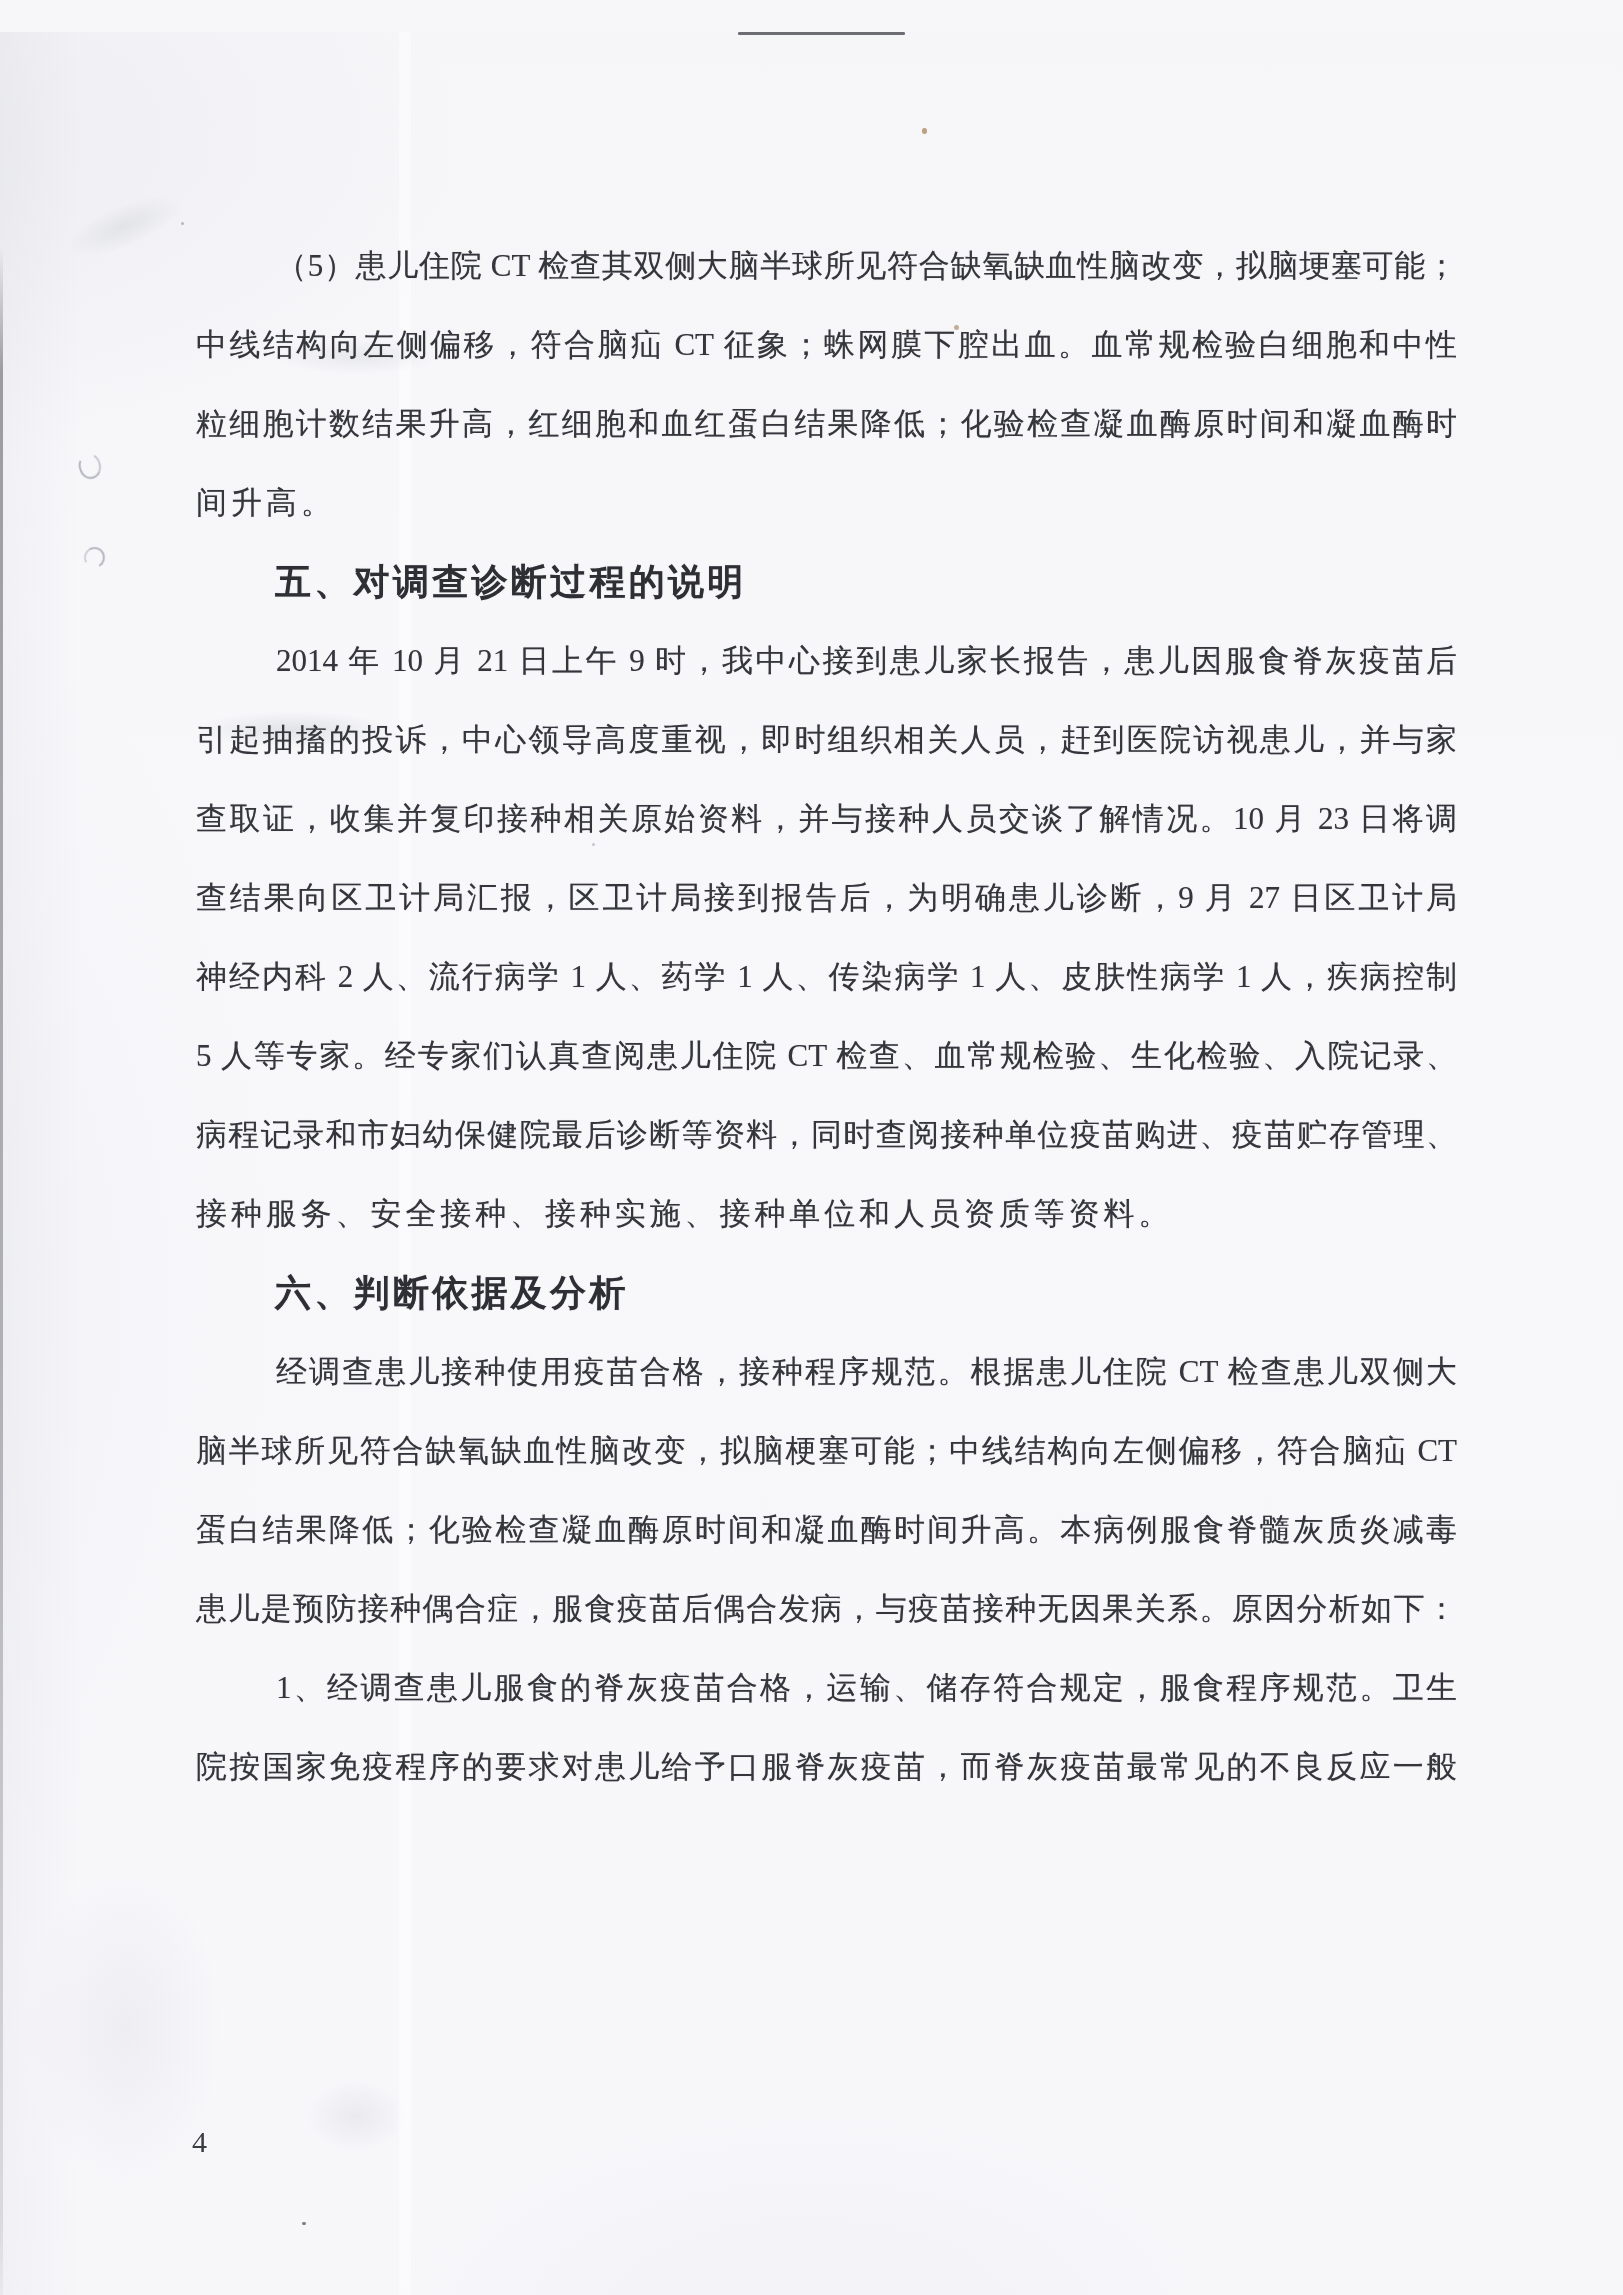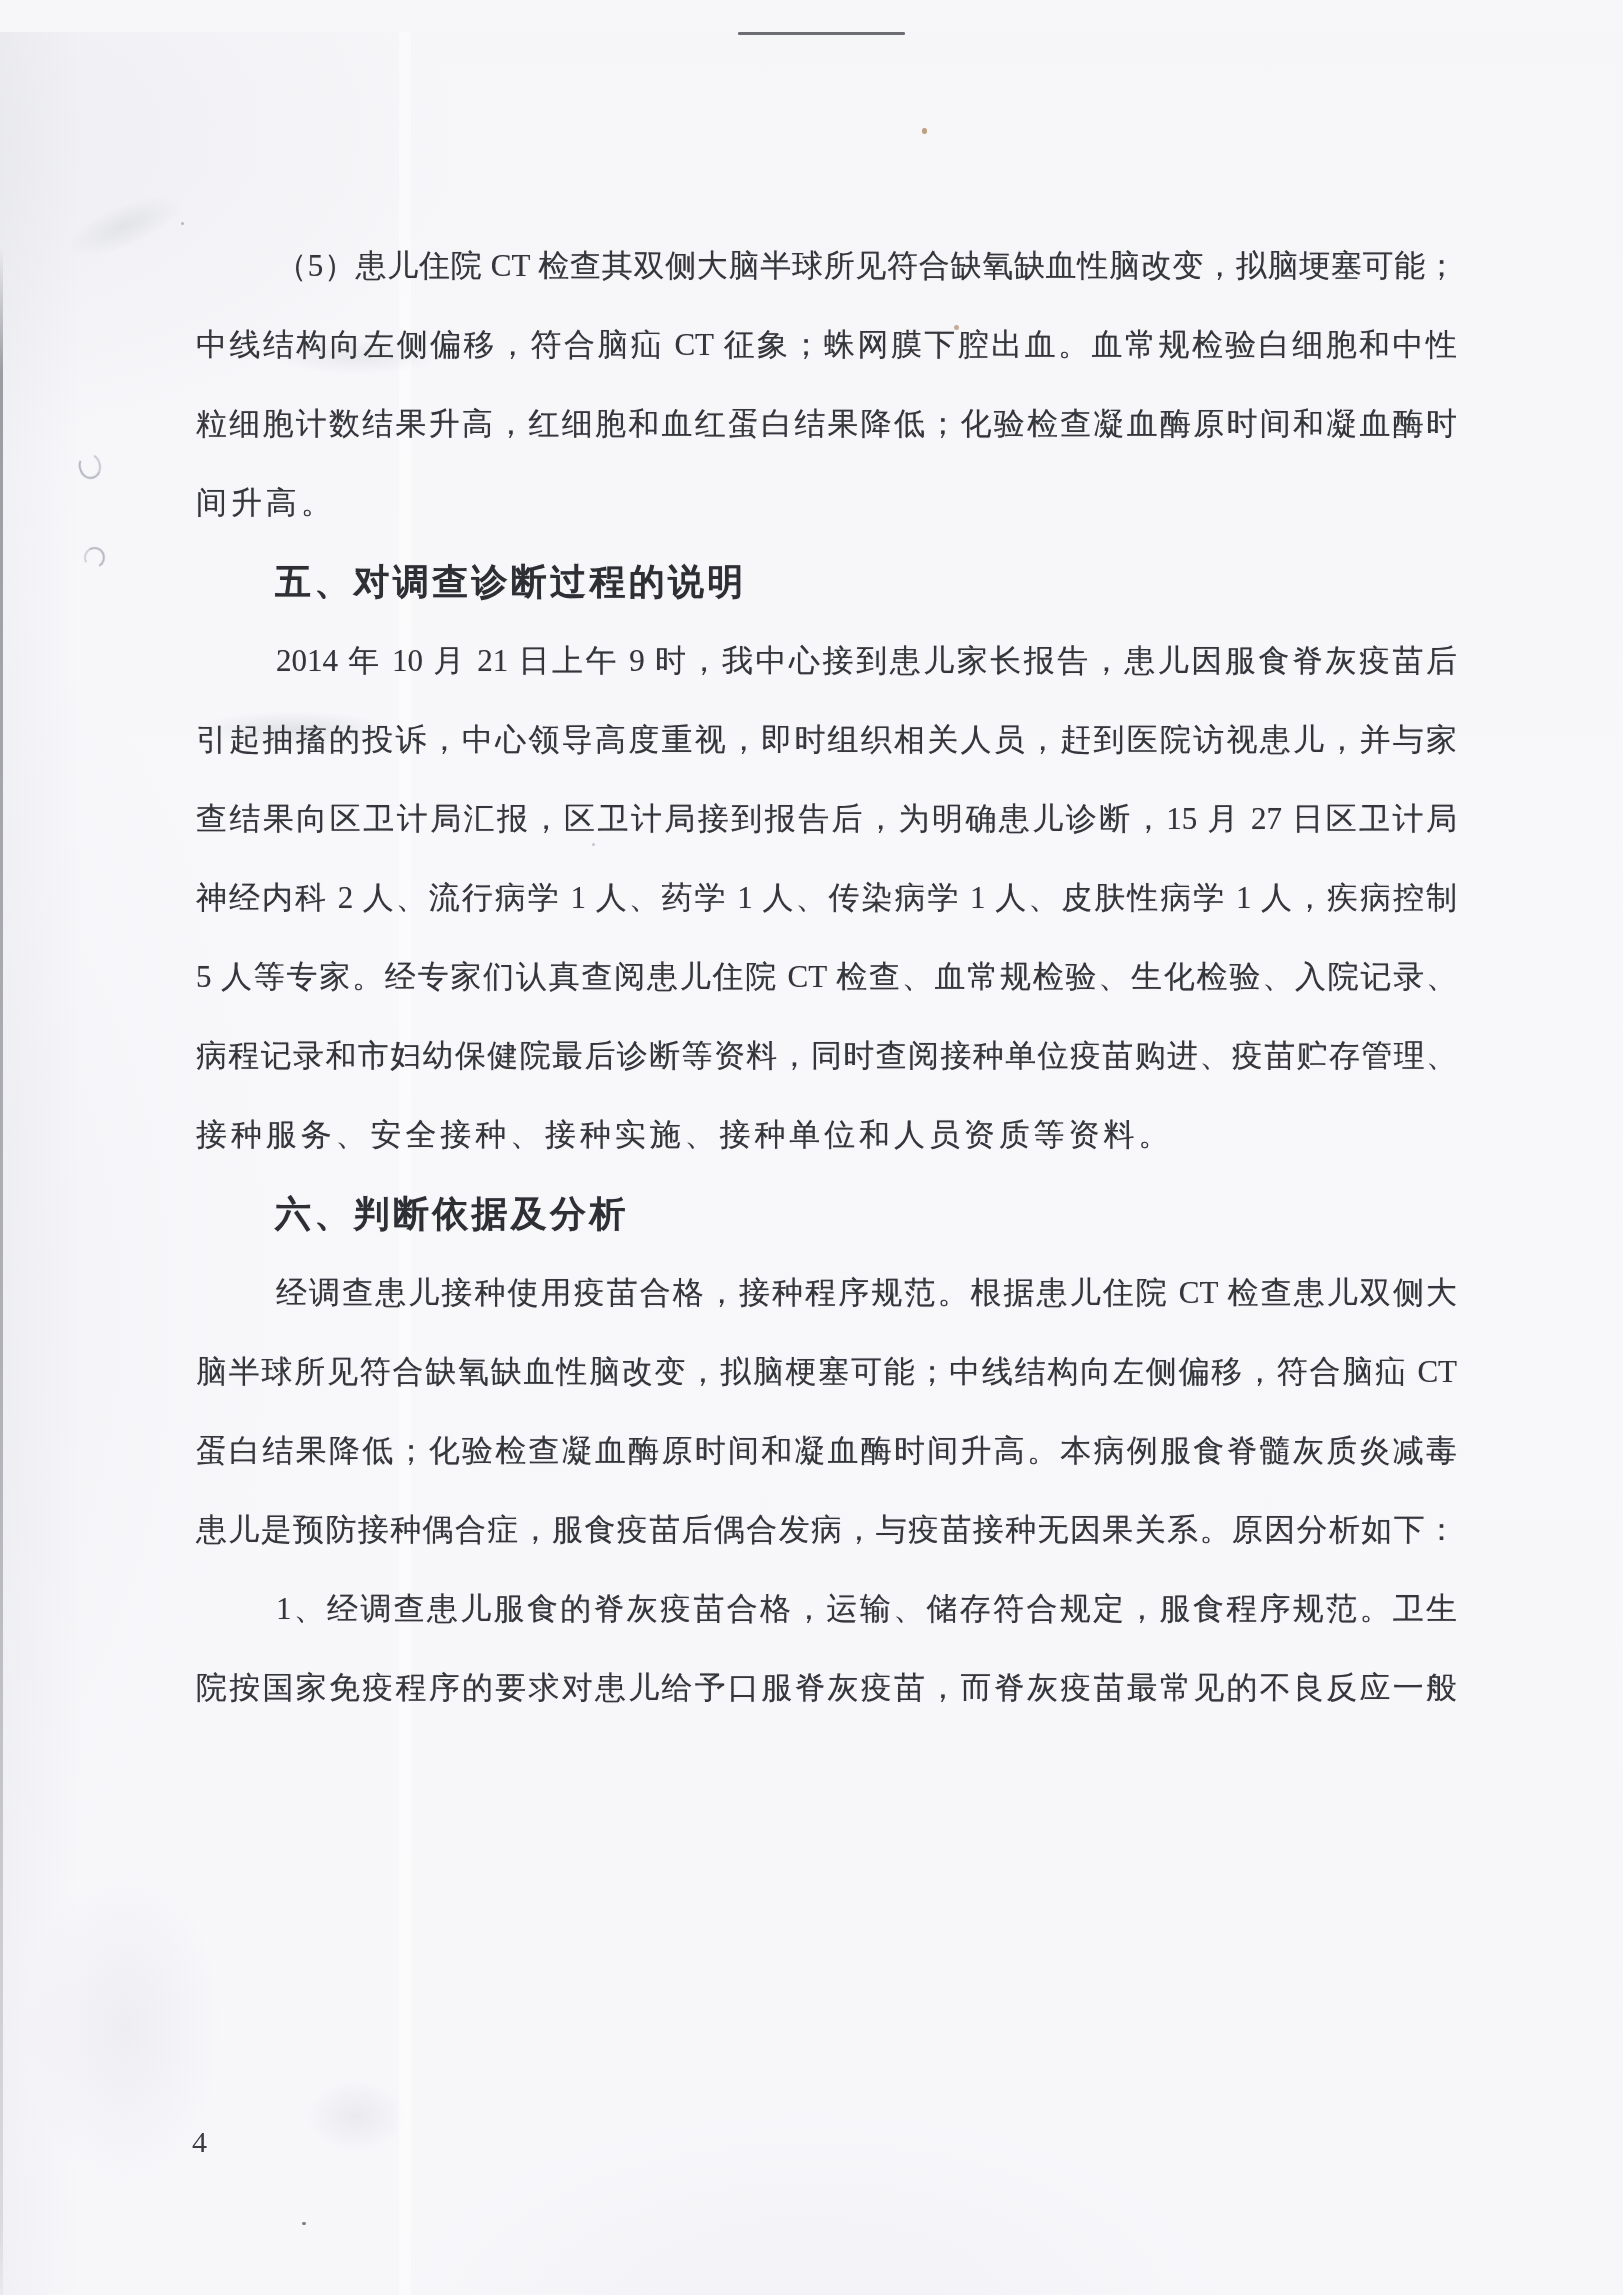--- a/index.html
+++ b/index.html
@@ -82,21 +82,22 @@
   <div class="content">
     <div class="line first">（5）患儿住院 CT 检查其双侧大脑半球所见符合缺氧缺血性脑改变，拟脑埂塞可能；</div>
     <div class="line">中线结构向左侧偏移，符合脑疝 CT 征象；蛛网膜下腔出血。血常规检验白细胞和中性</div>
     <div class="line">粒细胞计数结果升高，红细胞和血红蛋白结果降低；化验检查凝血酶原时间和凝血酶时</div>
     <div class="line last">间升高。</div>
 
     <div class="heading">五、对调查诊断过程的说明</div>
 
     <div class="line first">2014 年 10 月 21 日上午 9 时，我中心接到患儿家长报告，患儿因服食脊灰疫苗后</div>
     <div class="line">引起抽搐的投诉，中心领导高度重视，即时组织相关人员，赶到医院访视患儿，并与家</div>
-    <div class="line">查结果向区卫计局汇报，区卫计局接到报告后，为明确患儿诊断，15 月 27 日区卫计局</div>
+    <div class="line">查取证，收集并复印接种相关原始资料，并与接种人员交谈了解情况。10 月 23 日将调</div>
+    <div class="line">查结果向区卫计局汇报，区卫计局接到报告后，为明确患儿诊断，9 月 27 日区卫计局</div>
     <div class="line">神经内科 2 人、流行病学 1 人、药学 1 人、传染病学 1 人、皮肤性病学 1 人，疾病控制</div>
     <div class="line">5 人等专家。经专家们认真查阅患儿住院 CT 检查、血常规检验、生化检验、入院记录、</div>
     <div class="line">病程记录和市妇幼保健院最后诊断等资料，同时查阅接种单位疫苗购进、疫苗贮存管理、</div>
     <div class="line last">接种服务、安全接种、接种实施、接种单位和人员资质等资料。</div>
 
     <div class="heading">六、判断依据及分析</div>
 
     <div class="line first">经调查患儿接种使用疫苗合格，接种程序规范。根据患儿住院 CT 检查患儿双侧大</div>
     <div class="line">脑半球所见符合缺氧缺血性脑改变，拟脑梗塞可能；中线结构向左侧偏移，符合脑疝 CT</div>
     <div class="line">蛋白结果降低；化验检查凝血酶原时间和凝血酶时间升高。本病例服食脊髓灰质炎减毒</div>

